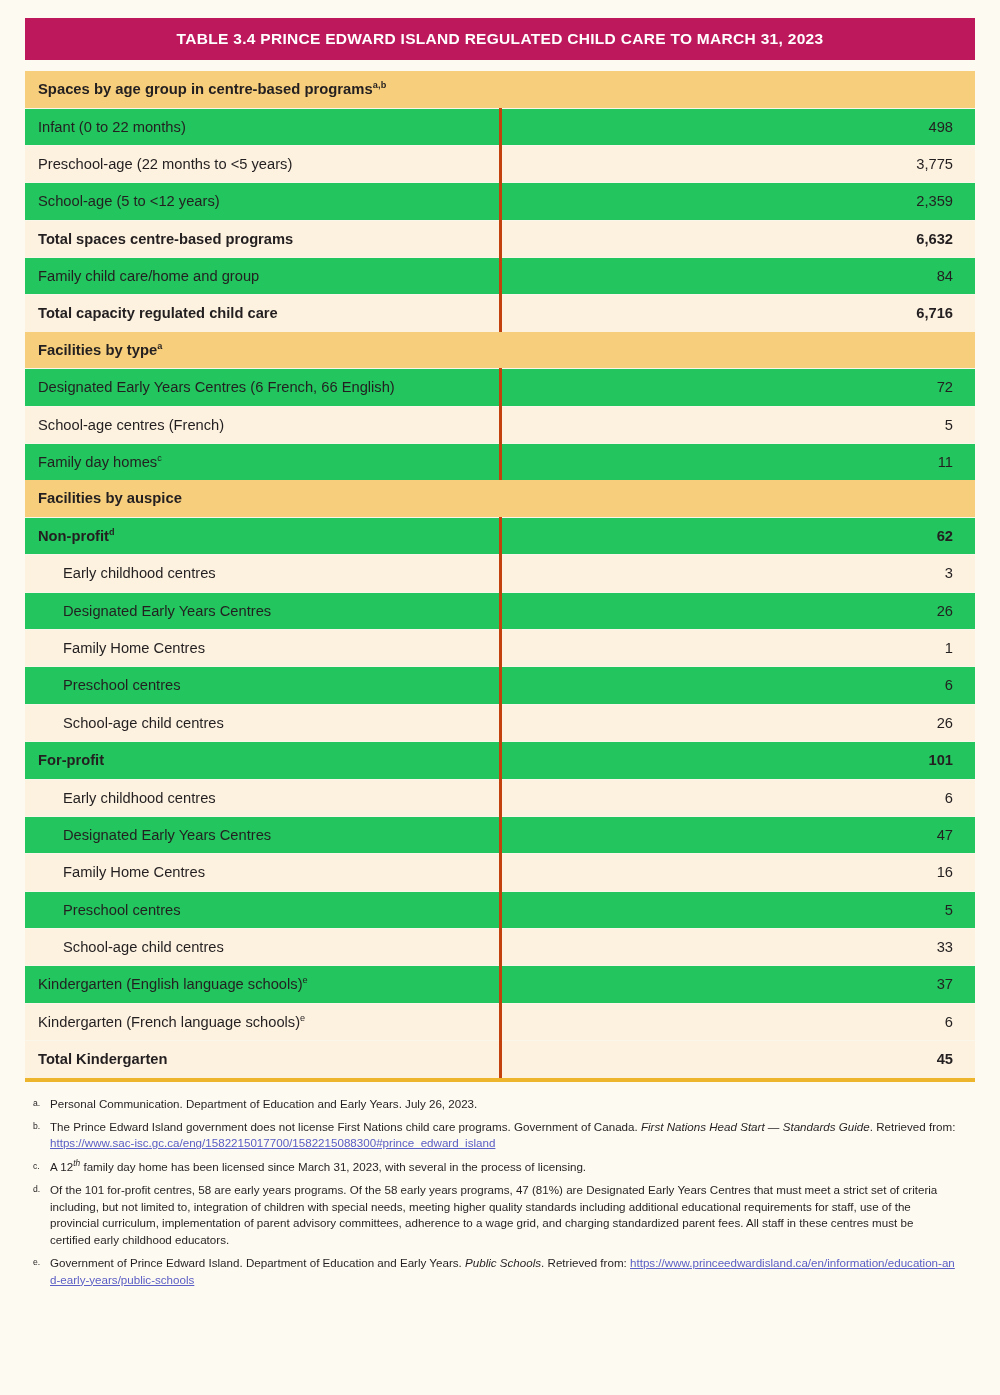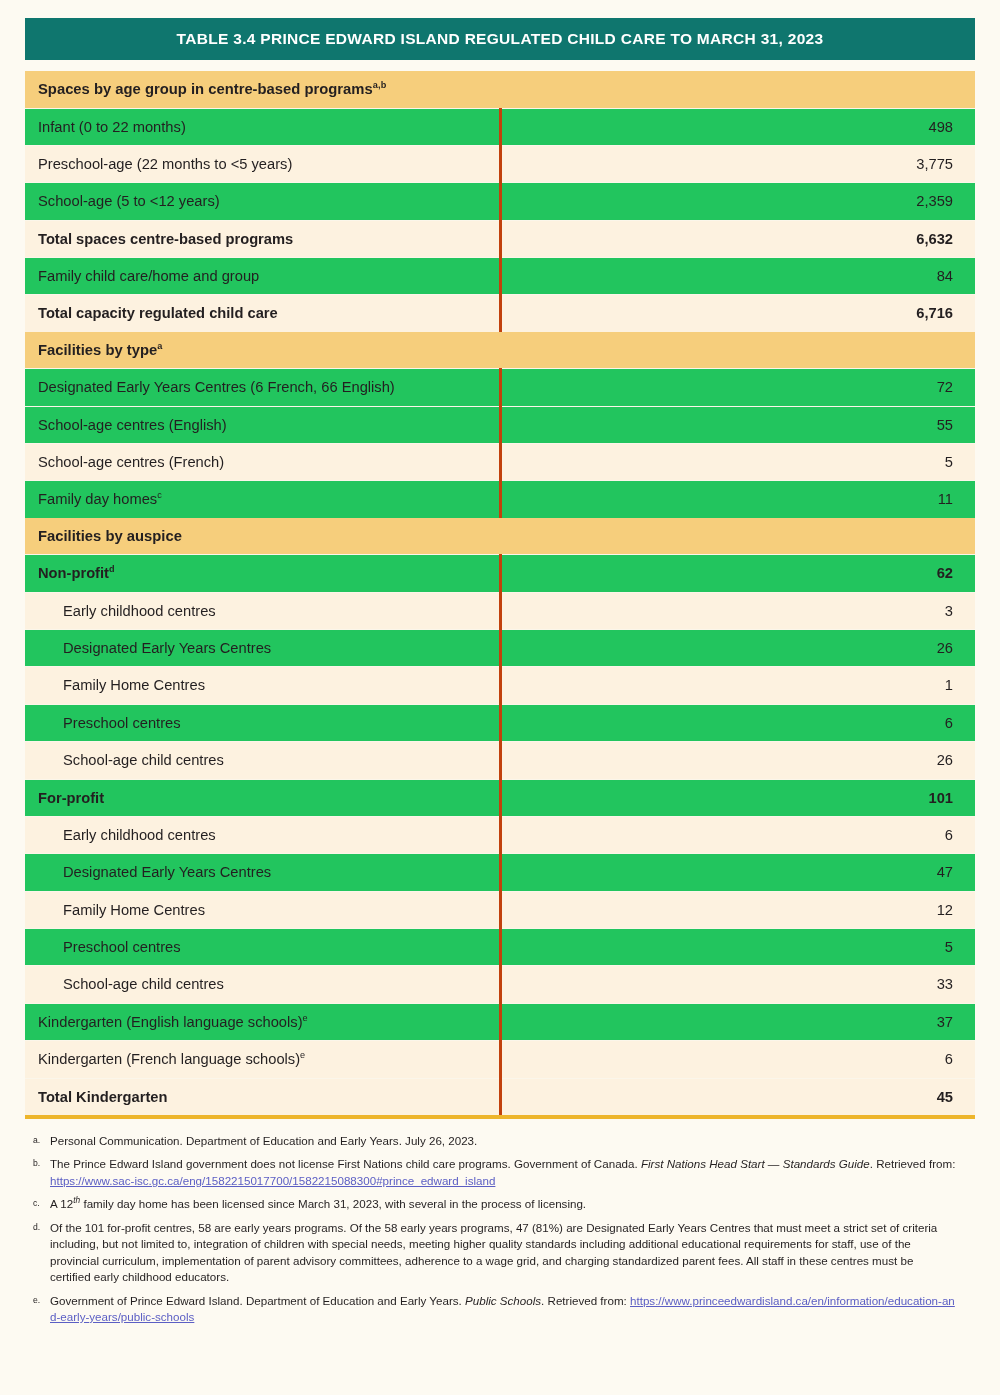--- a/index.html
+++ b/index.html
@@ -15,21 +15,21 @@
     overflow: hidden;
   }
   .page {
     width: 1000px; height: 1395px;
     padding: 18px 25px 0 25px;
     position: relative;
   }
 
   
   .title-bar {
-    background: #0f766e;
+    background: #be185d;
     color: #ffffff;
     font-size: 15.5px;
     font-weight: bold;
     letter-spacing: 0.3px;
     text-align: center;
     padding: 12px 10px 13px 10px;
     line-height: 1.1;
     text-transform: uppercase;
   }
 
@@ -152,24 +152,20 @@
           <td class="c-label">Total capacity regulated child care</td>
           <td class="c-value">6,716</td>
         </tr>
         <tr class="section">
           <td class="c-label" colspan="2">Facilities by type<sup>a</sup></td>
         </tr>
         <tr class="row r-odd">
           <td class="c-label">Designated Early Years Centres (6 French, 66 English)</td>
           <td class="c-value">72</td>
         </tr>
-        <tr class="row r-odd">
-          <td class="c-label">School-age centres (English)</td>
-          <td class="c-value">55</td>
-        </tr>
         <tr class="row r-even">
           <td class="c-label">School-age centres (French)</td>
           <td class="c-value">5</td>
         </tr>
         <tr class="row r-odd">
           <td class="c-label">Family day homes<sup>c</sup></td>
           <td class="c-value">11</td>
         </tr>
         <tr class="section">
           <td class="c-label" colspan="2">Facilities by auspice</td>
@@ -205,21 +201,21 @@
         <tr class="row r-even indent">
           <td class="c-label">Early childhood centres</td>
           <td class="c-value">6</td>
         </tr>
         <tr class="row r-odd indent">
           <td class="c-label">Designated Early Years Centres</td>
           <td class="c-value">47</td>
         </tr>
         <tr class="row r-even indent">
           <td class="c-label">Family Home Centres</td>
-          <td class="c-value">12</td>
+          <td class="c-value">16</td>
         </tr>
         <tr class="row r-odd indent">
           <td class="c-label">Preschool centres</td>
           <td class="c-value">5</td>
         </tr>
         <tr class="row r-even indent">
           <td class="c-label">School-age child centres</td>
           <td class="c-value">33</td>
         </tr>
         <tr class="row r-odd">

